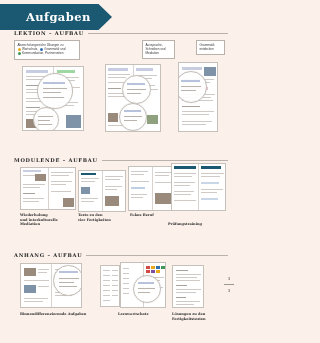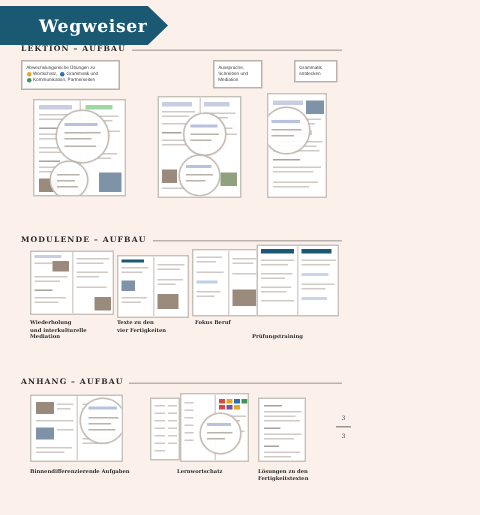--- a/index.html
+++ b/index.html
@@ -74,21 +74,21 @@
   
   .pagenum{position:absolute;right:6px;top:276px;width:14px;text-align:center;}
   .pagenum .n{font-size:4px;color:#444;font-family:"DejaVu Serif",serif;}
   .pagenum .sep{height:.6px;background:#9c9690;margin:3px 2px;}
 </style>
 </head>
 <body>
 
 <div class="header-band">
   <div class="shape"></div>
-  <div class="header-title">Wegweiser</div>
+  <div class="header-title">Aufgaben</div>
 </div>
 
 <div class="section" style="top:28px;">
   <div class="sec-head">
     <span class="txt">LEKTION – AUFBAU</span>
     <span class="rule"></span>
   </div>
 </div>
 
 <div class="notebox" style="left:14px;top:40px;width:66px;height:20px;">

